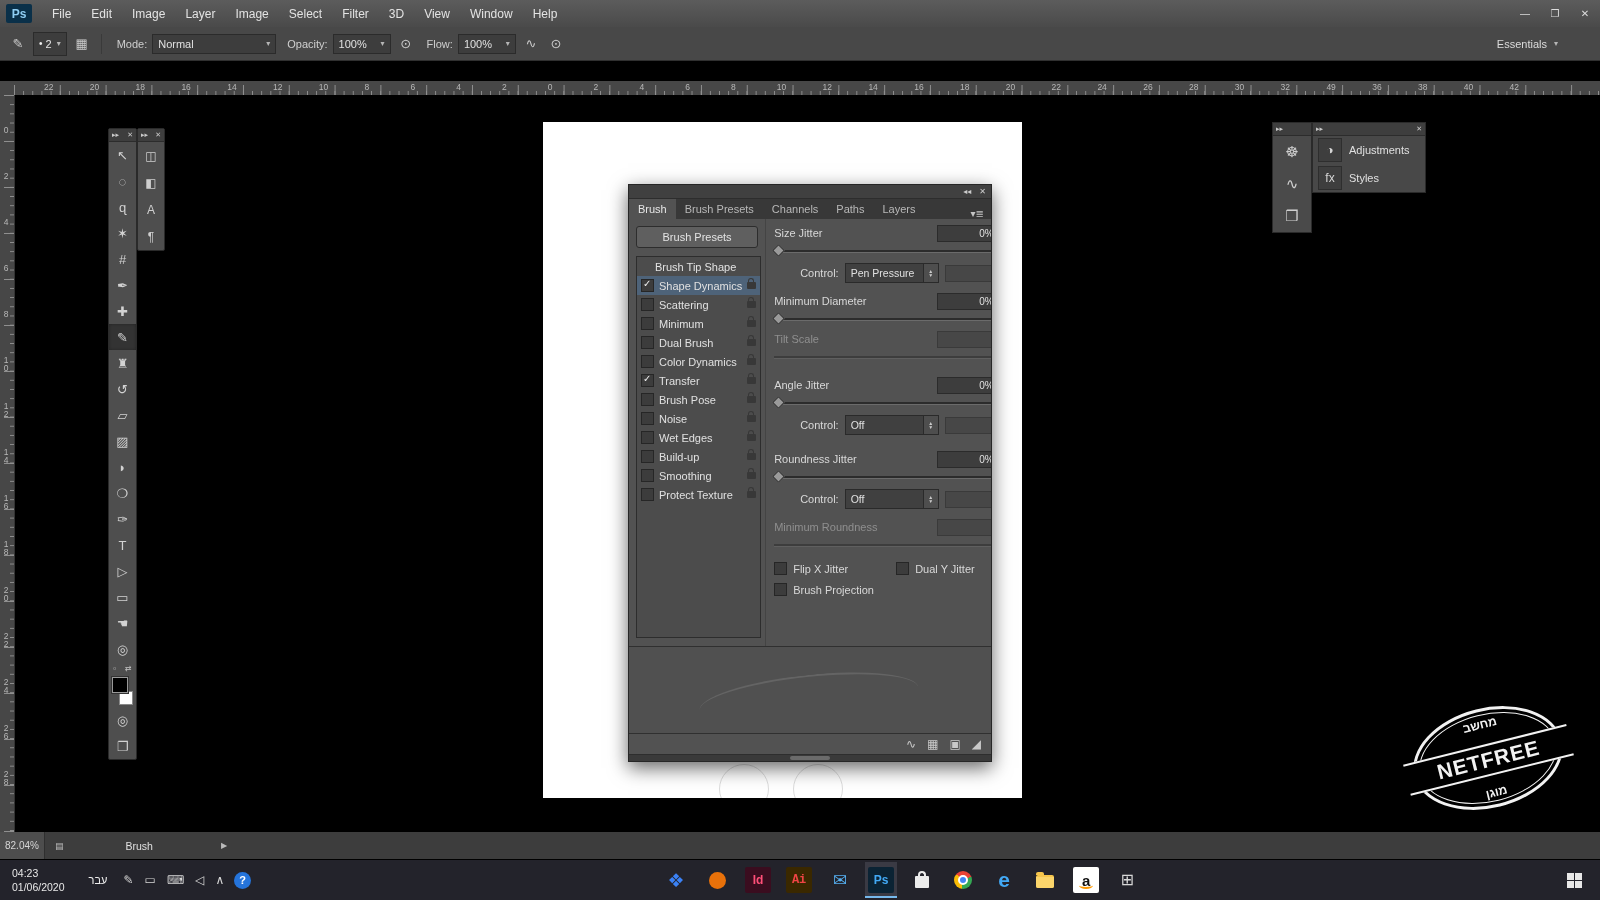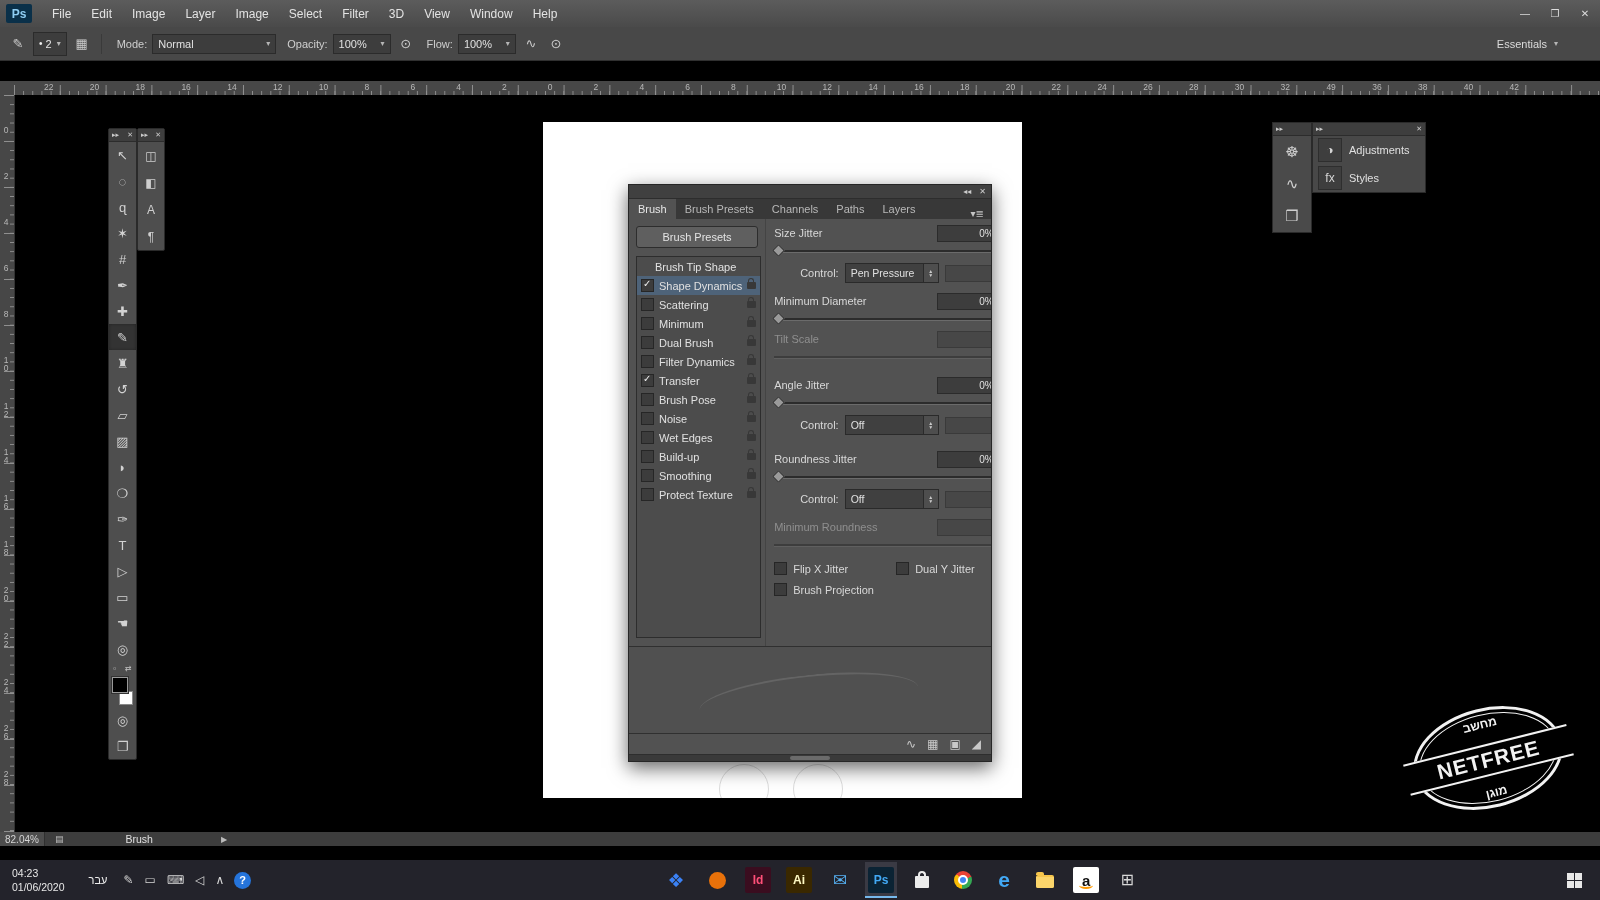--- a/index.html
+++ b/index.html
@@ -119,21 +119,21 @@
   .chkrow{display:flex;align-items:center;gap:6px;margin-top:15px;color:#d8d8d8;font-size:11px}
   .mlbig{margin-left:42px}.mt8{margin-top:8px}.mt10{margin-top:10px}.mt16{margin-top:16px}.mt18{margin-top:18px}
   .bpreview{height:86px;border-top:1px solid #303030;border-bottom:1px solid #303030;background:#505050;position:relative;overflow:hidden}
   .stroke{position:absolute;left:70px;top:28px;width:220px;height:46px;border-top:2px solid #787878;border-radius:50%;
           transform:rotate(-6deg);opacity:.5}
   .bfoot{height:20px;display:flex;align-items:center;justify-content:flex-end;gap:11px;padding-right:10px;color:#c9c9c9;font-size:12px}
   .bscroll{height:6px;background:#3a3a3a;border-top:1px solid #2e2e2e;display:flex;justify-content:center;align-items:center}
   .bthumb{width:40px;height:4px;background:#6b6b6b;border-radius:2px}
 
   
-  .statusbar{position:absolute;top:832px;left:0;right:0;height:14px;background:#3d3d3d;display:flex;align-items:center;
+  .statusbar{position:absolute;top:832px;left:0;right:0;height:27px;background:#3d3d3d;display:flex;align-items:center;
              font-size:10px;color:#d5d5d5}
   .zoombox{background:#4d4d4d;height:100%;display:flex;align-items:center;padding:0 5px;border-right:1px solid #2f2f2f}
   .statico{margin-left:10px;font-size:9px;color:#bbb}
   .statustool{margin-left:62px;font-size:10.5px;color:#e0e0e0}
   .statarrow{margin-left:68px;font-size:8px;color:#bbb}
 
   
   .taskbar{position:absolute;left:0;right:0;bottom:0;height:40px;background:#23232b;display:flex;align-items:center;
            padding:0 4px;gap:10px}
   .clock{font-size:10.5px;color:#e8e8e8;line-height:1.35;text-align:left;padding:0 8px}
@@ -414,21 +414,21 @@
                 <span class="blab">Minimum</span>
                 <span class="lock"></span>
               </div>
               <div class="brow">
                 <span class="cb"></span>
                 <span class="blab">Dual Brush</span>
                 <span class="lock"></span>
               </div>
               <div class="brow">
                 <span class="cb"></span>
-                <span class="blab">Filter Dynamics</span>
+                <span class="blab">Color Dynamics</span>
                 <span class="lock"></span>
               </div>
               <div class="brow">
                 <span class="cb checked"></span>
                 <span class="blab">Transfer</span>
                 <span class="lock"></span>
               </div>
               <div class="brow">
                 <span class="cb"></span>
                 <span class="blab">Brush Pose</span>
@@ -586,21 +586,21 @@
         <div class="app-ico">
           <span class="appglyph" style="color: rgb(59, 130, 246); font-size: 19px;">❖</span>
         </div>
         <div class="app-ico">
           <span class="icon-dot" style="background: rgb(232, 113, 10);"></span>
         </div>
         <div class="app-ico">
           <span class="apptext" style="background: rgb(58, 13, 31); color: rgb(255, 79, 120);">Id</span>
         </div>
         <div class="app-ico">
-          <span class="apptext" style="background: rgb(58, 40, 0); color: #fef9c3;">Ai</span>
+          <span class="apptext" style="background: rgb(58, 40, 0); color: #ef4444; font-family: Liberation Mono, monospace;">Ai</span>
         </div>
         <div class="app-ico">
           <span class="appglyph" style="color: rgb(85, 176, 242); font-size: 17px;">✉</span>
         </div>
         <div class="app-ico appactive">
           <span class="apptext" style="background: rgb(11, 35, 52); color: rgb(66, 169, 245);">Ps</span>
         </div>
         <div class="app-ico">
           <span class="icon-bag"></span>
         </div>

